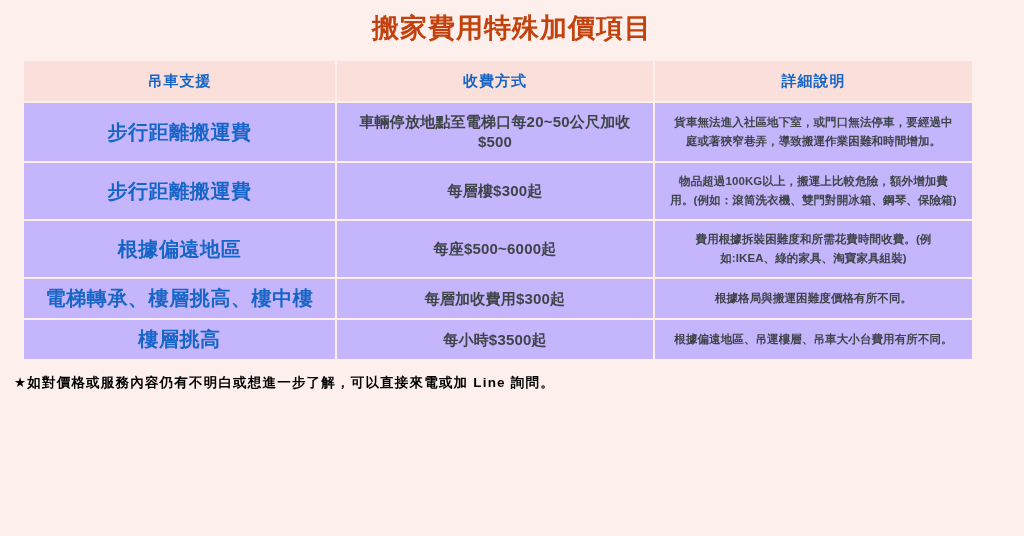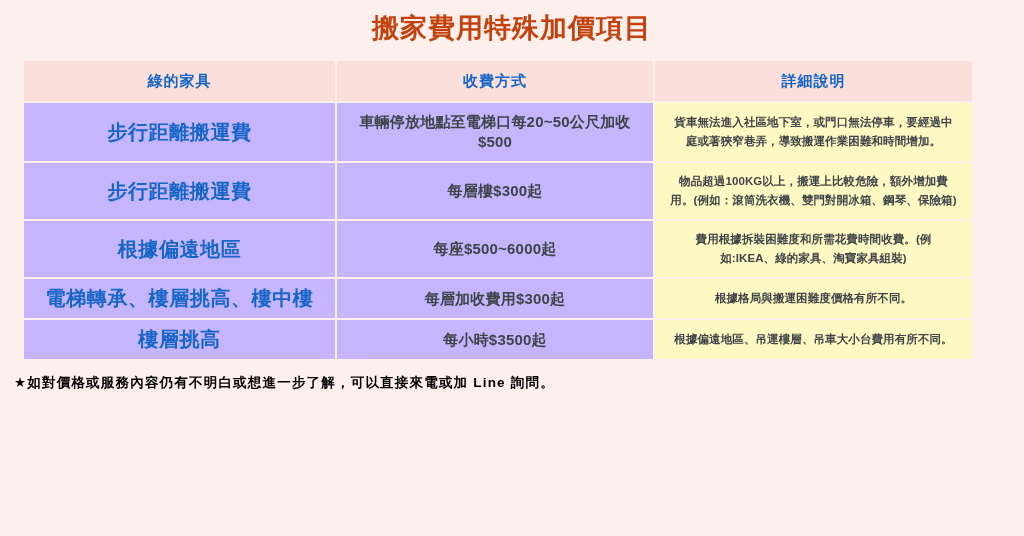--- a/index.html
+++ b/index.html
@@ -68,21 +68,21 @@
   }
   .fee-table td.method {
     background: #c4b5fd;
     color: #3f4449;
     font-size: 15px;
     font-weight: bold;
     letter-spacing: 0.2px;
     line-height: 20px;
   }
   .fee-table td.detail {
-    background: #fef9c3;
+    background: #c4b5fd;
     color: #3f4449;
     font-size: 11.5px;
     font-weight: bold;
     letter-spacing: 0.1px;
     line-height: 19px;
     padding: 9px 14px;
   }
   .footnote {
     margin: 12px 0 0 14px;
     color: #000000;
@@ -101,21 +101,21 @@
 
   <div class="table-wrap">
     <table class="fee-table">
       <colgroup>
         <col class="c1">
           <col class="c2">
           <col class="c3">
       </colgroup>
       <thead>
         <tr>
-          <th>綠的家具</th>
+          <th>吊車支援</th>
           <th>收費方式</th>
           <th>詳細說明</th>
         </tr>
       </thead>
       <tbody>
         <tr>
           <td class="item">步行距離搬運費</td>
           <td class="method">車輛停放地點至電梯口每20~50公尺加收$500</td>
           <td class="detail">貨車無法進入社區地下室，或門口無法停車，要經過中庭或著狹窄巷弄，導致搬運作業困難和時間增加。</td>
         </tr>

